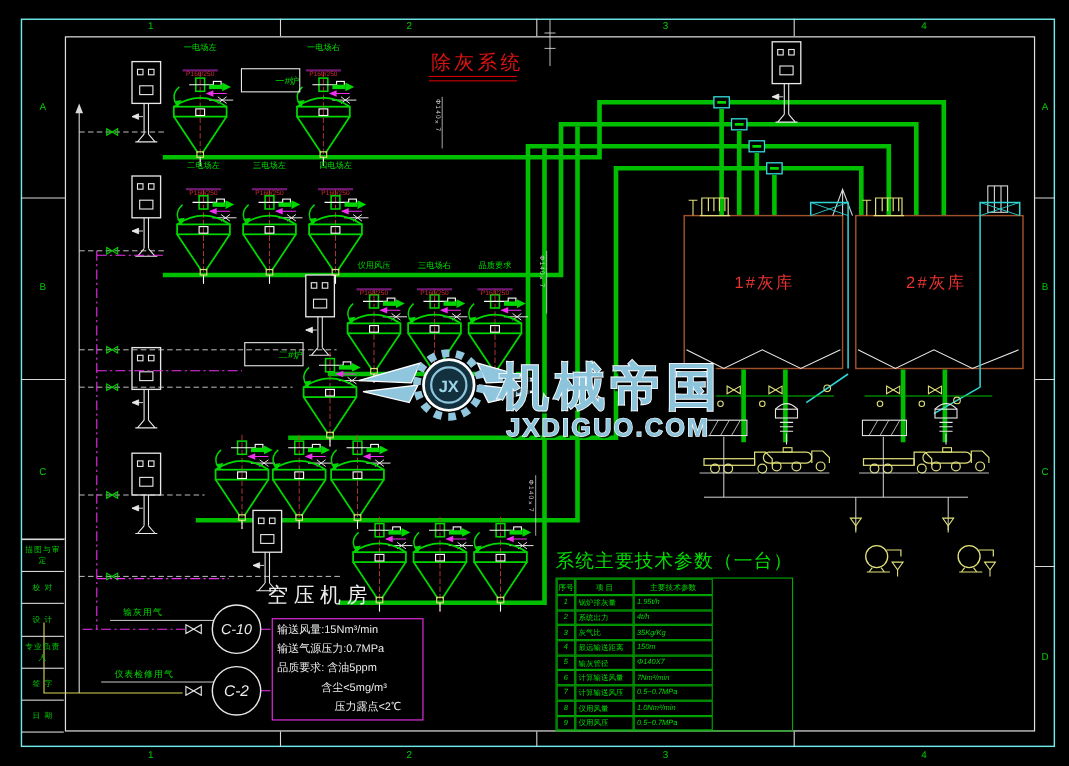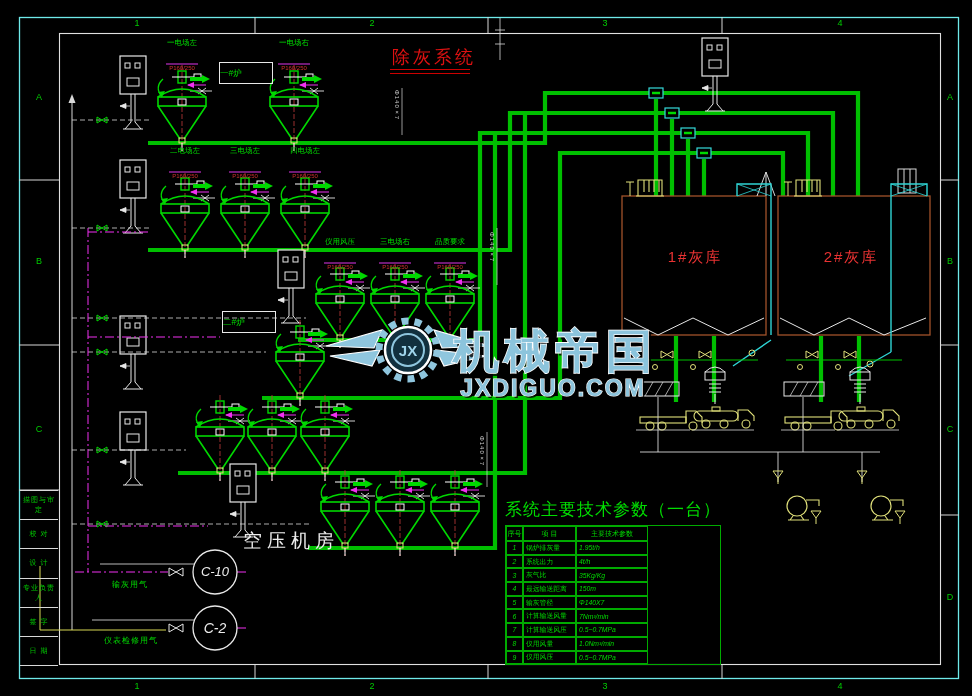--- a/index.html
+++ b/index.html
@@ -4,37 +4,37 @@
 <style>
   html,body{margin:0;padding:0;background:#000;}
   #canvas{position:relative;width:972px;height:696px;background:#000;overflow:hidden;
           font-family:"Liberation Sans",sans-serif;}
   #linework{position:absolute;left:0;top:0;z-index:5;}
   .txt{position:absolute;z-index:10;}
   .glabel{color:#00dd00;font-size:7.5px;line-height:9px;text-align:center;}
   .glabel .nm{display:inline-block;border-bottom:2px solid #701a75;padding:0 1px 16px 1px;}
   .sub{color:#d03030;font-size:6px;line-height:7px;text-align:center;}
   .boilerbox{position:absolute;z-index:10;border:1px solid #e8e8e8;color:#00dd00;
-             font-size:8.5px;text-align:left;}
+             font-size:8.5px;text-align:right;}
   .silolbl{position:absolute;z-index:10;color:#e83232;font-size:15px;letter-spacing:2px;
            text-align:center;}
   .bordnum{position:absolute;z-index:10;color:#00cc00;font-size:9px;width:20px;text-align:center;}
   .tbcell{border-top:1px solid #d8d8d8;color:#00cc00;font-size:7px;text-align:center;
           flex:1;display:flex;align-items:center;justify-content:center;letter-spacing:1px;}
   .specline{color:#ececec;font-size:10px;line-height:17.5px;white-space:nowrap;}
   .ptab{display:grid;grid-template-columns:17px 53px 72px;grid-template-rows:15px repeat(9,13.7px);
         border:1px solid #00aa00;}
   .ptab div{border:1px solid #00aa00;color:#00dd00;font-size:6.8px;display:flex;
             align-items:center;padding-left:2px;overflow:hidden;white-space:nowrap;}
   .ptab .hd{font-size:7px;justify-content:center;padding-left:0;}
   .ptab .no{justify-content:center;padding-left:0;font-style:italic;}
   .ptab .vl{font-style:italic;}
   .vtag{position:absolute;z-index:10;color:#cfcfcf;font-size:6px;writing-mode:vertical-rl;
         letter-spacing:1px;}
-  .airlbl{position:absolute;z-index:10;color:#00dd00;font-size:8px;letter-spacing:1px;margin-top:28px;}
+  .airlbl{position:absolute;z-index:10;color:#00dd00;font-size:8px;letter-spacing:1px;}
 </style>
 </head>
 <body>
 
 <div id="canvas">
 
 <svg id="linework" width="972" height="696" viewBox="0 0 972 696">
   <defs>
     <symbol id="hopper" viewBox="0 0 64 88">
       <line x1="32" y1="0" x2="32" y2="86" stroke="#c23b3b" stroke-width="0.8" stroke-dasharray="5 2"></line>
@@ -318,20 +318,27 @@
 <div class="vtag" style="left:394px;top:90px;">Φ140×7</div>
 <div class="vtag" style="left:489px;top:232px;">Φ140×7</div>
 <div class="vtag" style="left:479px;top:436px;">Φ140×7</div>
 
 <div class="txt" style="left:243px;top:528px;color:#ececec;font-size:19px;letter-spacing:5px;">空压机房</div>
 <div class="txt" style="left:197px;top:564px;width:36px;color:#ececec;font-size:13px;font-style:italic;text-align:center;">C-10</div>
 <div class="txt" style="left:200px;top:620px;width:30px;color:#ececec;font-size:14px;font-style:italic;text-align:center;">C-2</div>
 <div class="airlbl" style="left:112px;top:551px;">输灰用气</div>
 <div class="airlbl" style="left:104px;top:607px;">仪表检修用气</div>
 
+<div class="txt" style="left:247px;top:562px;width:138px;height:93px;border:1px solid #f030f0;box-sizing:border-box;padding:1px 0 0 0;">
+  <div class="specline" style="padding-left:4px;">输送风量:15Nm³/min</div>
+  <div class="specline" style="padding-left:4px;">输送气源压力:0.7MPa</div>
+  <div class="specline" style="padding-left:4px;">品质要求: 含油5ppm</div>
+  <div class="specline" style="padding-left:44px;">含尘&lt;5mg/m³</div>
+  <div class="specline" style="padding-left:56px;">压力露点&lt;2℃</div>
+</div>
 
 <div class="txt" style="left:505px;top:498px;">
   <div style="color:#00dd00;font-size:17px;letter-spacing:1px;margin-bottom:4px;">系统主要技术参数（一台）</div>
   <div class="ptab">
     <div class="hd">序号</div>
     <div class="hd">项  目</div>
     <div class="hd">主要技术参数</div>
     <div class="no">1</div>
     <div>锅炉排灰量</div>
     <div class="vl">1.95t/h</div>

